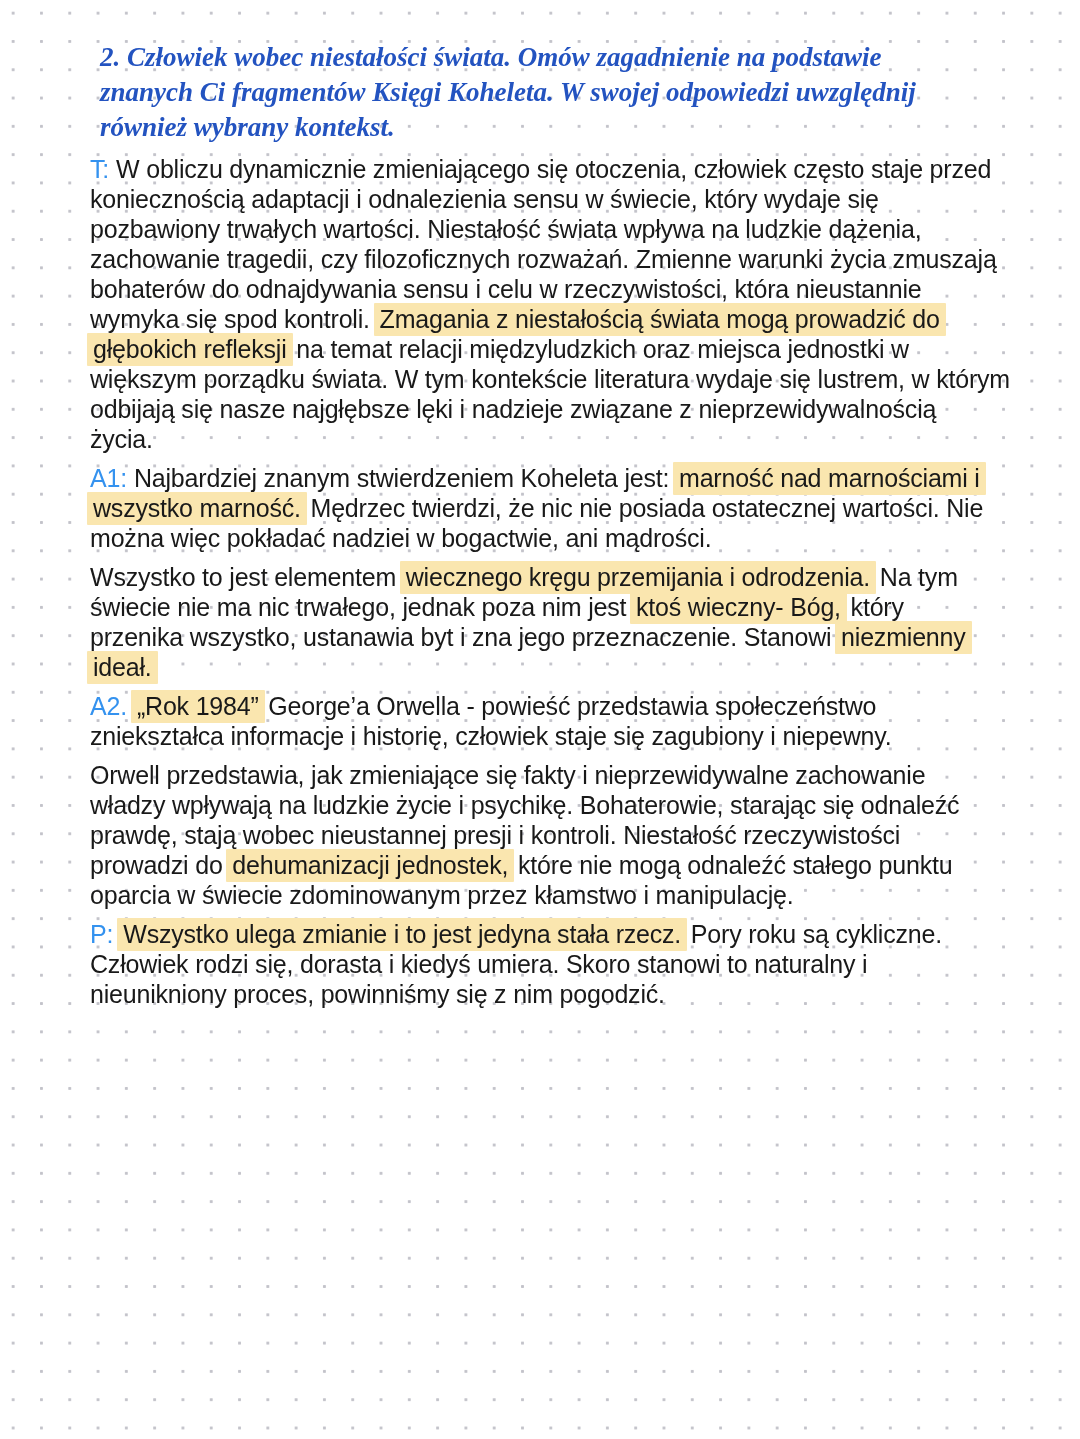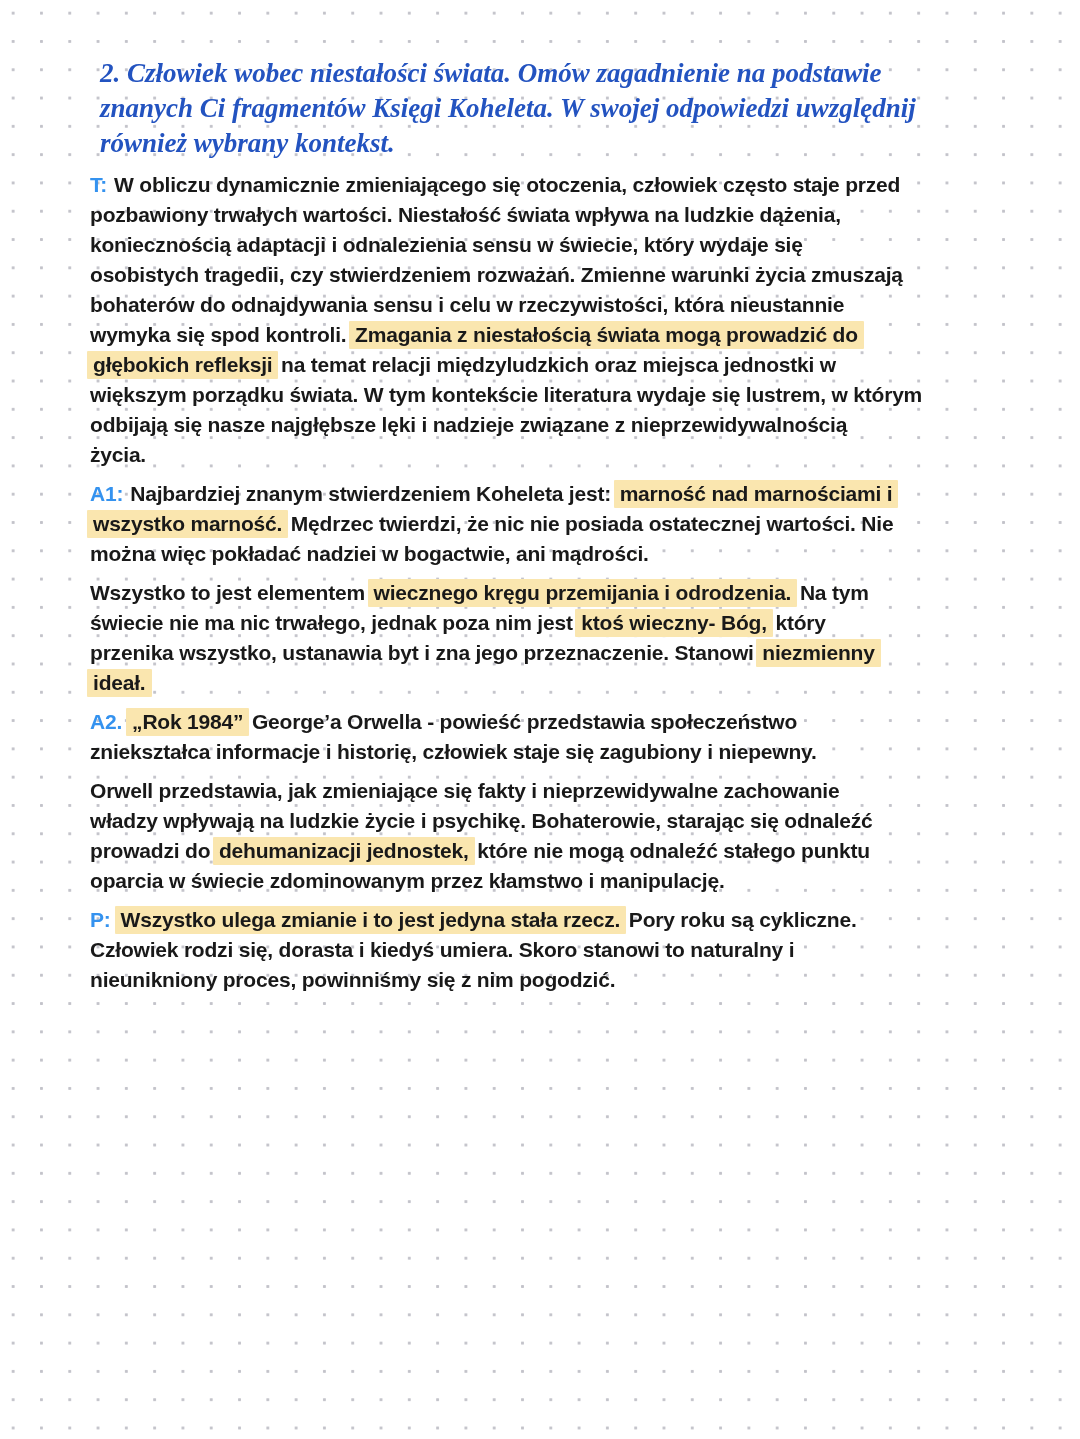--- a/index.html
+++ b/index.html
@@ -16,32 +16,32 @@
     width: 1080px;
     height: 1439px;
     background-color: var(--page-background);
     background-image: radial-gradient(circle, var(--dot-color) 1.3px, rgba(0,0,0,0) 1.9px);
     background-size: 28.3px 28.3px;
     background-position: -1px -1px;
     font-family: "Liberation Sans", sans-serif;
     overflow: hidden;
   }
   .heading {
-    margin: 56px 60px 0 100px;
+    margin: 40px 60px 0 100px;
     font-family: "Liberation Serif", serif;
     font-style: italic;
     font-weight: 600;
     font-size: 27px;
     line-height: 35px;
     color: var(--heading-color);
   }
   .content {
     margin: 9px 40px 0 90px;
-    font-size: 21px;
-    font-weight: 700;
+    font-size: 25px;
+    font-weight: 400;
     line-height: 30px;
     letter-spacing: -0.2px;
     color: var(--text-color);
   }
   .para { margin: 0 0 9px 0; }
   .line { white-space: nowrap; }
   .label {
     color: var(--label-color);
     margin-right: 7px;
   }
@@ -57,23 +57,23 @@
 
 <div class="heading">
   <div class="heading-line">2. Człowiek wobec niestałości świata. Omów zagadnienie na podstawie</div>
   <div class="heading-line">znanych Ci fragmentów Księgi Koheleta. W swojej odpowiedzi uwzględnij</div>
   <div class="heading-line">również wybrany kontekst.</div>
 </div>
 
 <div class="content">
     <div class="para">
       <div class="line"><span class="label">T:</span><span>W obliczu dynamicznie zmieniającego się otoczenia, człowiek często staje przed</span></div>
+      <div class="line"><span>koniecznością adaptacji i odnalezienia sensu w świecie, który wydaje się</span></div>
       <div class="line"><span>pozbawiony trwałych wartości. Niestałość świata wpływa na ludzkie dążenia,</span></div>
-      <div class="line"><span>koniecznością adaptacji i odnalezienia sensu w świecie, który wydaje się</span></div>
-      <div class="line"><span>osobistych tragedii, czy stwierdzeniem rozważań. Zmienne warunki życia zmuszają</span></div>
+      <div class="line"><span>zachowanie tragedii, czy filozoficznych rozważań. Zmienne warunki życia zmuszają</span></div>
       <div class="line"><span>bohaterów do odnajdywania sensu i celu w rzeczywistości, która nieustannie</span></div>
       <div class="line"><span>wymyka się spod kontroli. </span><span class="hl">Zmagania z niestałością świata mogą prowadzić do</span></div>
       <div class="line"><span class="hl">głębokich refleksji</span><span> na temat relacji międzyludzkich oraz miejsca jednostki w</span></div>
       <div class="line"><span>większym porządku świata. W tym kontekście literatura wydaje się lustrem, w którym</span></div>
       <div class="line"><span>odbijają się nasze najgłębsze lęki i nadzieje związane z nieprzewidywalnością</span></div>
       <div class="line"><span>życia.</span></div>
     </div>
     <div class="para">
       <div class="line"><span class="label">A1:</span><span>Najbardziej znanym stwierdzeniem Koheleta jest: </span><span class="hl">marność nad marnościami i</span></div>
       <div class="line"><span class="hl">wszystko marność.</span><span> Mędrzec twierdzi, że nic nie posiada ostatecznej wartości. Nie</span></div>
@@ -85,20 +85,21 @@
       <div class="line"><span>przenika wszystko, ustanawia byt i zna jego przeznaczenie. Stanowi </span><span class="hl">niezmienny</span></div>
       <div class="line"><span class="hl">ideał.</span></div>
     </div>
     <div class="para">
       <div class="line"><span class="label">A2.</span><span class="hl">„Rok 1984”</span><span> George’a Orwella - powieść przedstawia społeczeństwo</span></div>
       <div class="line"><span>zniekształca informacje i historię, człowiek staje się zagubiony i niepewny.</span></div>
     </div>
     <div class="para">
       <div class="line"><span>Orwell przedstawia, jak zmieniające się fakty i nieprzewidywalne zachowanie</span></div>
       <div class="line"><span>władzy wpływają na ludzkie życie i psychikę. Bohaterowie, starając się odnaleźć</span></div>
+      <div class="line"><span>prawdę, stają wobec nieustannej presji i kontroli. Niestałość rzeczywistości</span></div>
       <div class="line"><span>prowadzi do </span><span class="hl">dehumanizacji jednostek,</span><span> które nie mogą odnaleźć stałego punktu</span></div>
       <div class="line"><span>oparcia w świecie zdominowanym przez kłamstwo i manipulację.</span></div>
     </div>
     <div class="para">
       <div class="line"><span class="label">P:</span><span class="hl">Wszystko ulega zmianie i to jest jedyna stała rzecz.</span><span> Pory roku są cykliczne.</span></div>
       <div class="line"><span>Człowiek rodzi się, dorasta i kiedyś umiera. Skoro stanowi to naturalny i</span></div>
       <div class="line"><span>nieunikniony proces, powinniśmy się z nim pogodzić.</span></div>
     </div>
   </div>
 

